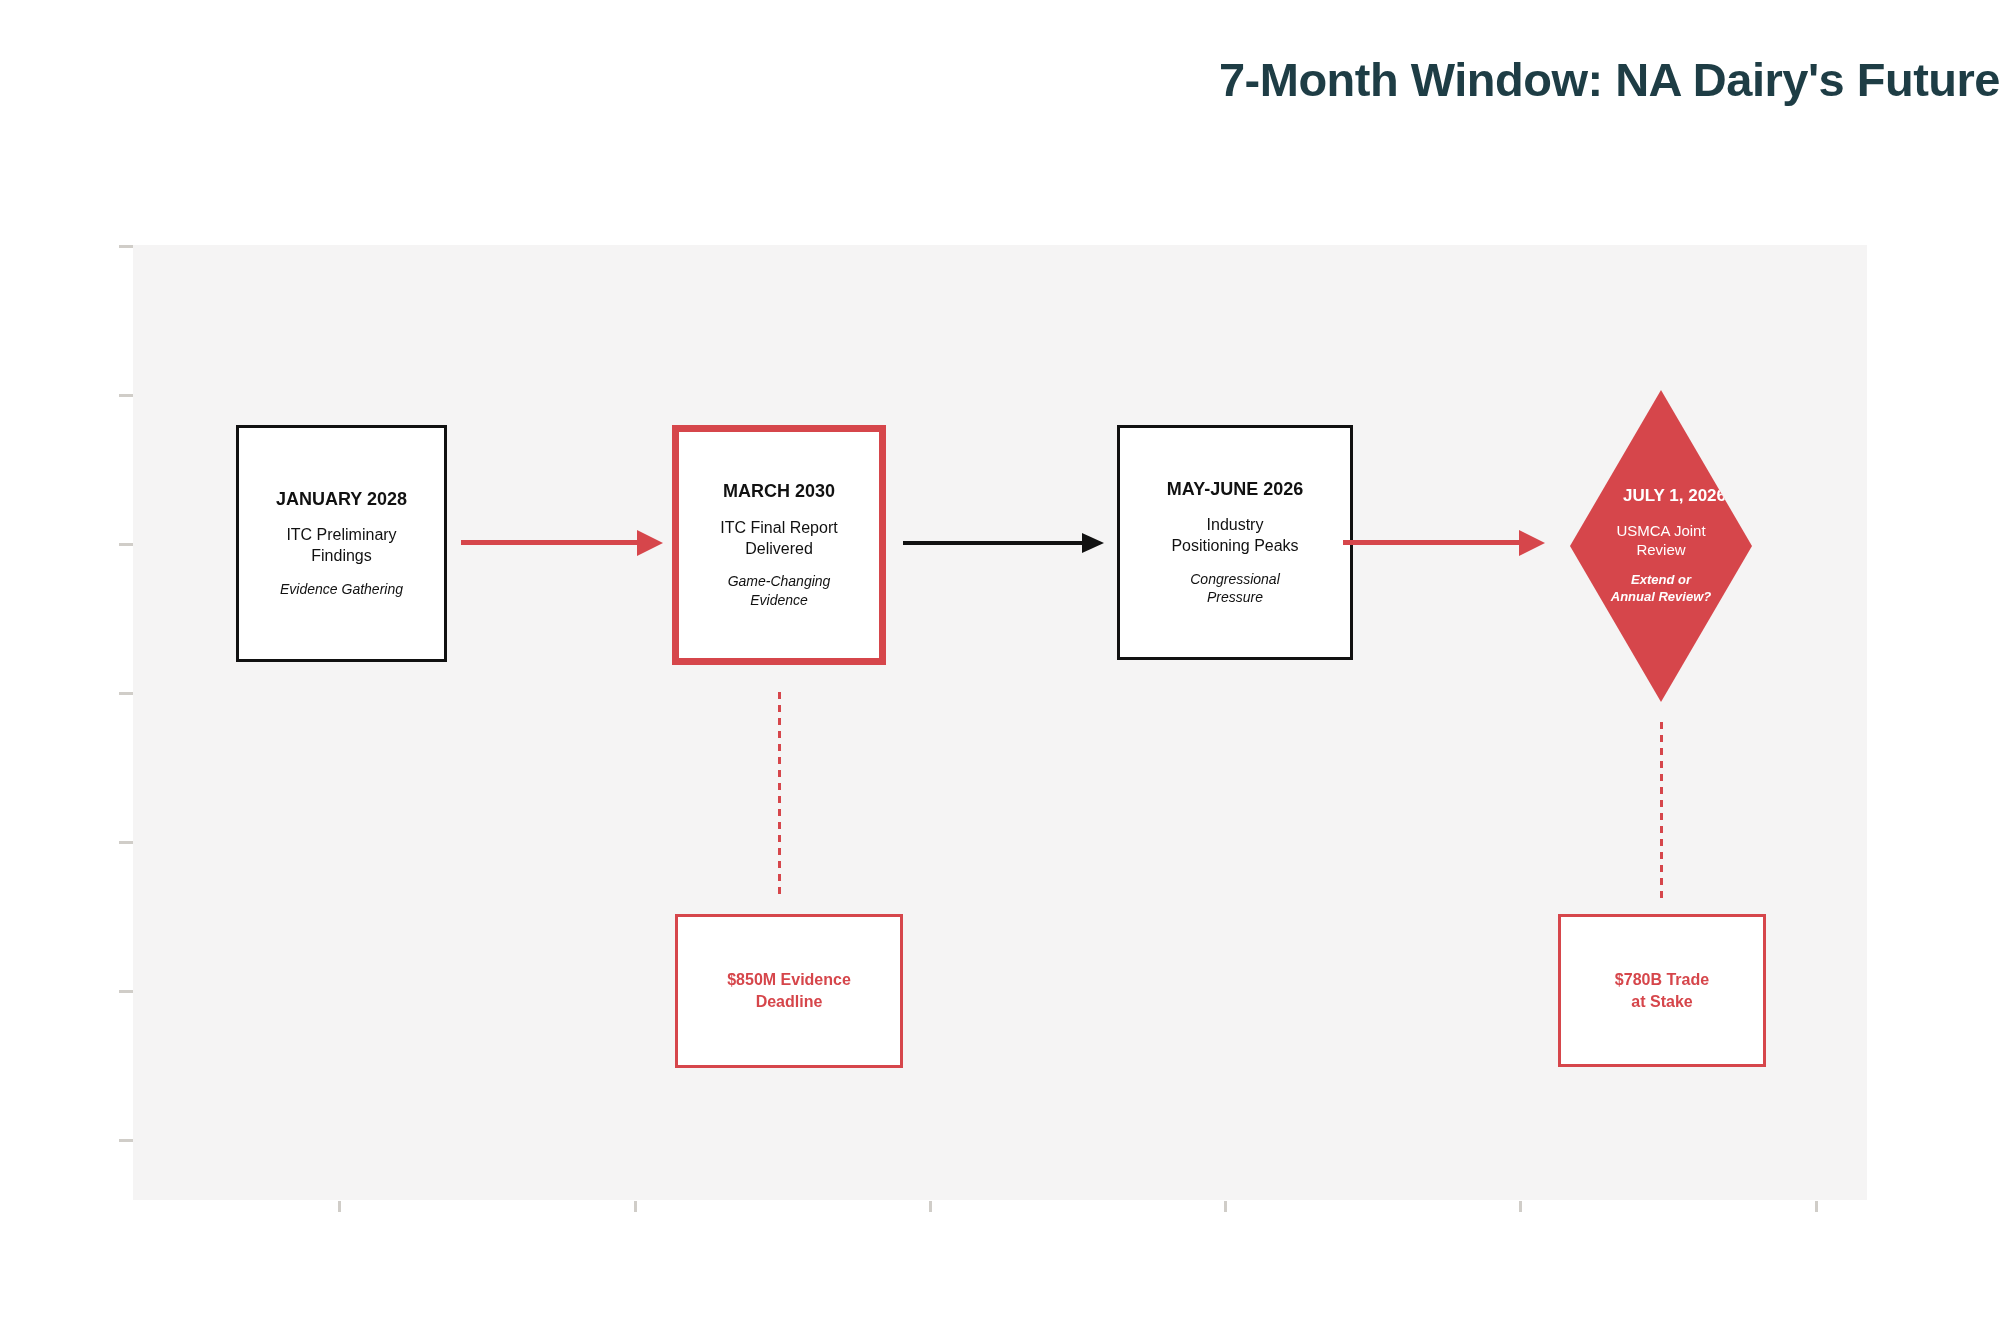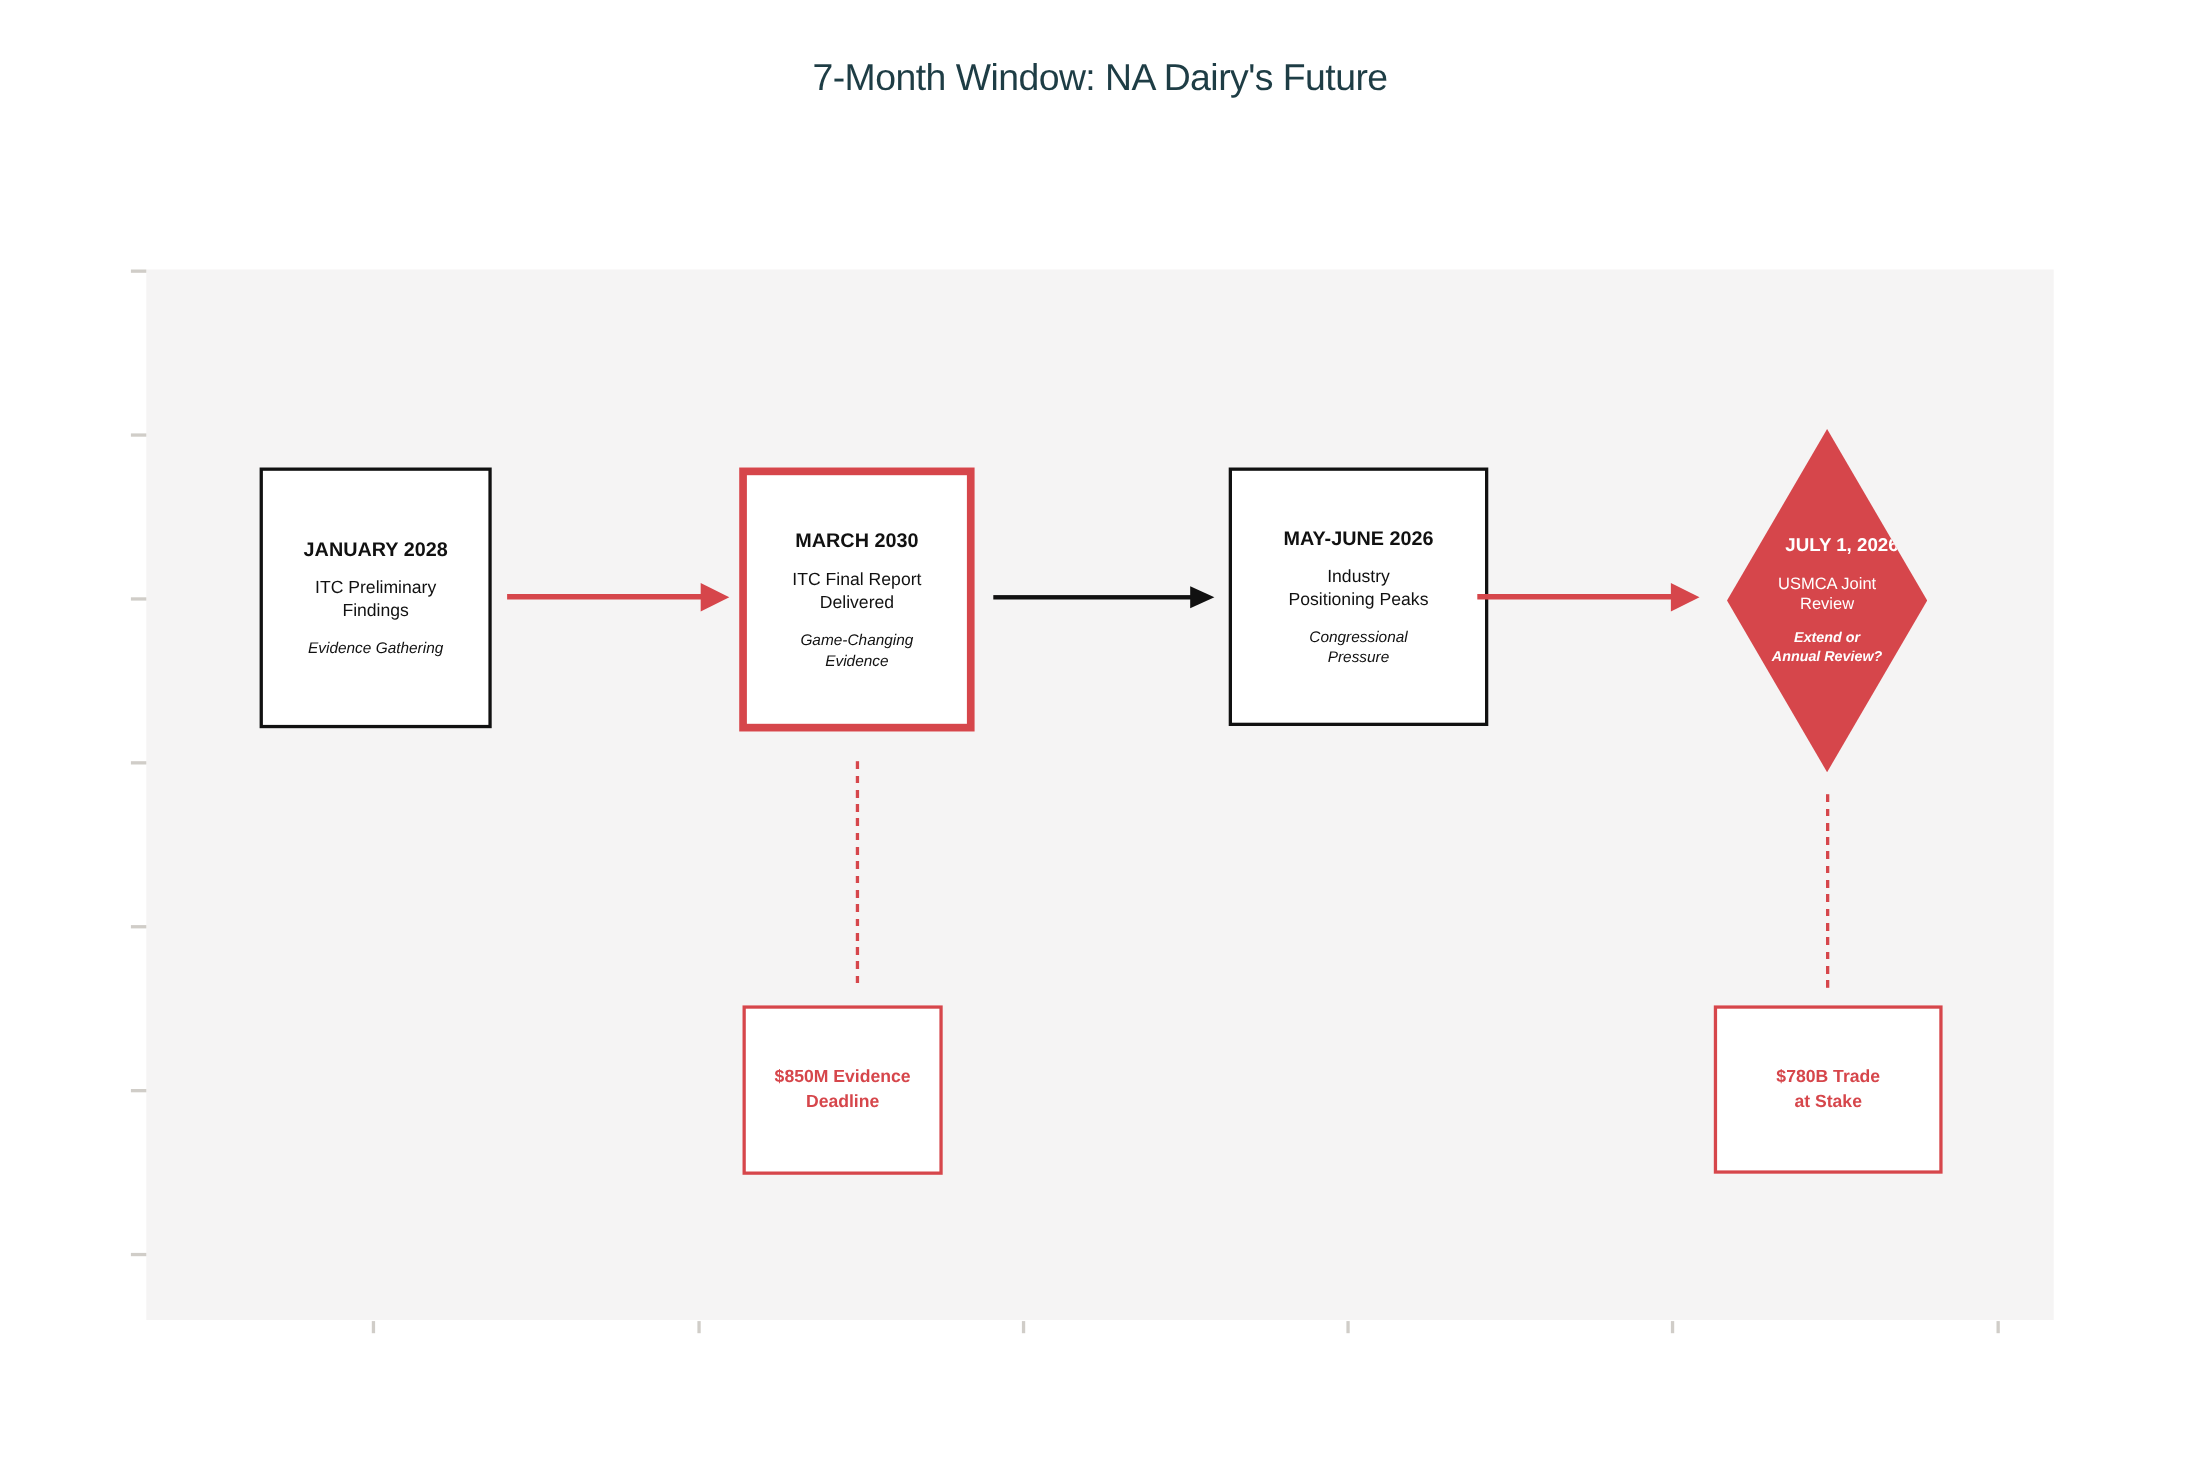--- a/index.html
+++ b/index.html
@@ -13,21 +13,21 @@
   }
   *{margin:0;padding:0;box-sizing:border-box;}
   html,body{background:#ffffff;}
   body{
     width:2000px;height:1333px;position:relative;
     font-family:"Liberation Sans","DejaVu Sans",sans-serif;
     color:var(--body-text);
   }
   .page-title{
     position:absolute;left:0;right:0;top:52px;
-    text-align:center;font-size:34px;font-weight:normal;
+    text-align:right;font-size:47px;font-weight:bold;
     color:var(--title-text);letter-spacing:-0.5px;
   }
   .plot{
     position:absolute;left:133px;top:245px;width:1734px;height:955px;
     background:var(--plot-background);
   }
   .ytick{position:absolute;width:14px;height:3px;background:var(--tick);}
   .xtick{position:absolute;width:3px;height:11px;background:var(--tick);}
   .node{
     position:absolute;background:#ffffff;
@@ -125,21 +125,21 @@
 
 <div class="arrow-line black" style="left:903px;top:541px;width:181px"></div>
 <div class="arrow-head black" style="left:1082px;top:533px"></div>
 
 <div class="arrow-line red" style="left:1343px;top:540px;width:178px"></div>
 <div class="arrow-head red" style="left:1519px;top:530px"></div>
 
 <div class="dashed-v" style="left:778px;top:692px;height:206px"></div>
 <div class="dashed-v" style="left:1660px;top:722px;height:176px"></div>
 
-<div class="callout" style="left:675px;top:914px;width:182px;height:154px">
+<div class="callout" style="left:675px;top:914px;width:228px;height:154px">
   <div class="callout-text">$850M Evidence
 Deadline</div>
 </div>
 
 <div class="callout" style="left:1558px;top:914px;width:208px;height:153px">
   <div class="callout-text">$780B Trade
 at Stake</div>
 </div>
 
 </body></html>

